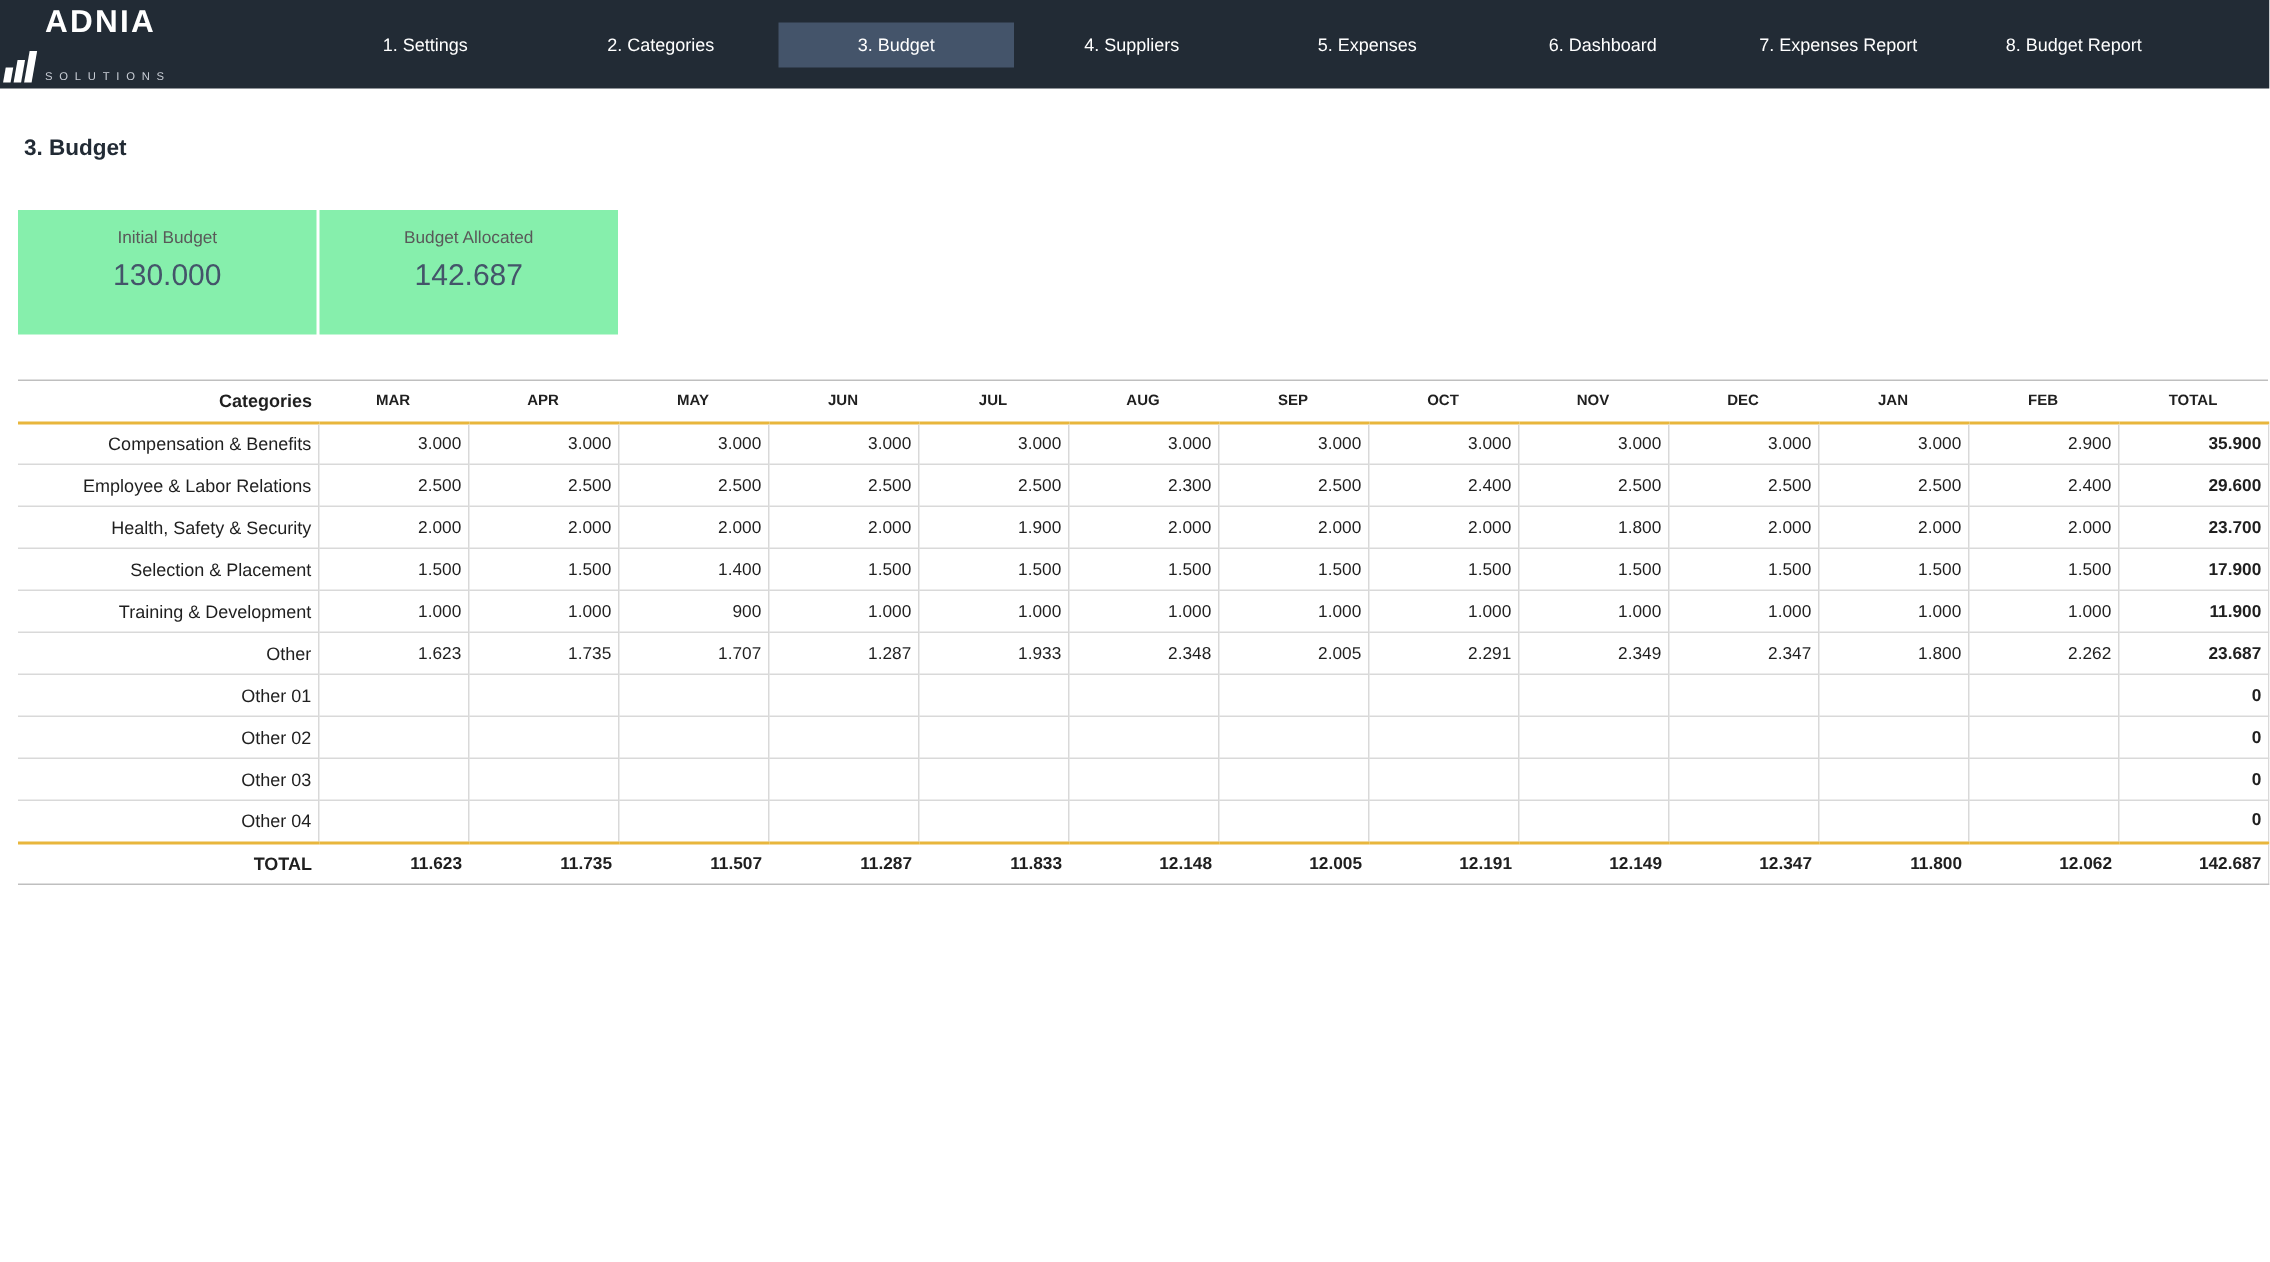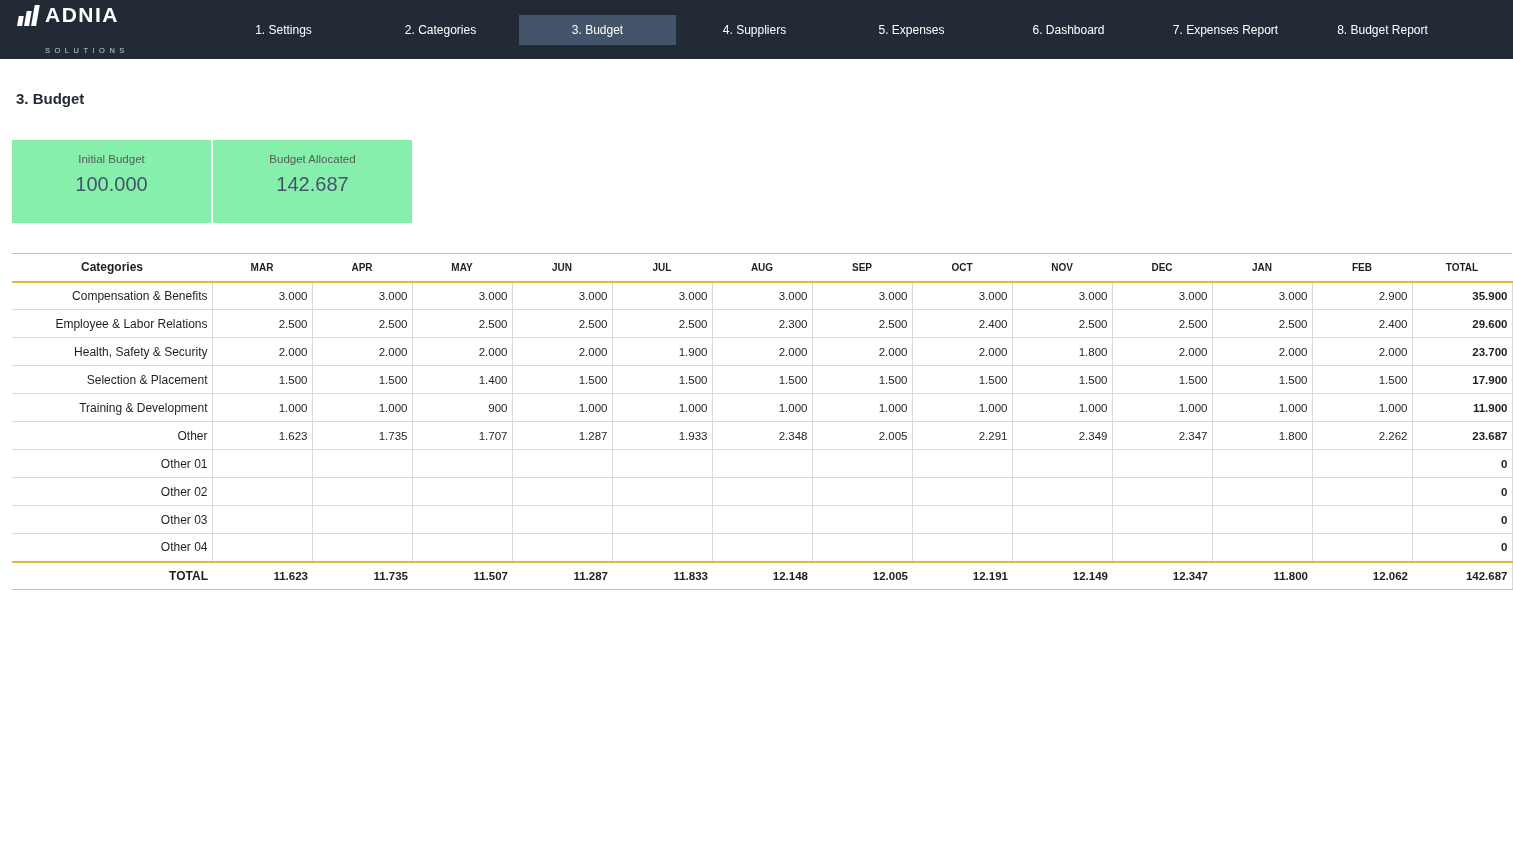--- a/index.html
+++ b/index.html
@@ -1,21 +1,21 @@
 <!DOCTYPE html>
 <html><head>
 <meta charset="utf-8">
 <style>
   * { box-sizing: border-box; margin: 0; padding: 0; }
   html, body { width: 1513px; height: 841px; }
   body { background: #ffffff; font-family: "Liberation Sans", sans-serif; color: #1f1f1f; overflow: hidden; }
 
   
   .topbar { height: 59px; background: #222B35; display: flex; align-items: center; }
-  .logo { width: 205px; padding-left: 19px; display: flex; align-items: flex-start; gap: 7px; }
+  .logo { width: 205px; padding-left: 4px; display: flex; align-items: flex-end; gap: 7px; }
   .logo-bars { display: flex; align-items: flex-end; gap: 2px; transform: skewX(-10deg); height: 22px; }
   .logo-bars span { display: block; width: 5px; background: #ffffff; }
   .logo-bars .b1 { height: 10px; } .logo-bars .b2 { height: 15px; } .logo-bars .b3 { height: 21px; }
   .logo-textcol { display: flex; flex-direction: column; }
   .logo-text { color: #ffffff; font-size: 21px; font-weight: 800; letter-spacing: 1.5px; line-height: 22px; }
   .logo-sub { color: #c9ced6; font-size: 7.5px; letter-spacing: 4.5px; margin-top: 20px; }
   .tabs { display: flex; flex: 1; align-items: center; }
   .tab { width: 157px; height: 30px; line-height: 30px; text-align: center; color: #ffffff; font-size: 12px; cursor: pointer; white-space: nowrap; }
   .tab.active { background: #44546A; }
 
@@ -26,21 +26,21 @@
   .cards { margin-top: 33px; display: flex; gap: 2px; }
   .card { width: 199px; height: 83px; background: #86efac; text-align: center; }
   .card-label { padding-top: 13px; font-size: 11.5px; color: #595959; }
   .card-value { margin-top: 8px; font-size: 20px; color: #44546A; }
 
   
   table.budget-table { margin-top: 30px; width: 1500px; border-collapse: collapse; table-layout: fixed; }
   .budget-table th { height: 28px; font-size: 10px; font-weight: bold; color: #1f1f1f;
     border-top: 1px solid #BFBFBF; border-bottom: 2px solid #E8B63C; text-align: center;
     padding: 0 4px; white-space: nowrap; }
-  .budget-table th.cat { text-align: center; font-size: 12px; }
+  .budget-table th.cat { text-align: right; font-size: 12px; }
   .budget-table td { height: 28px; font-size: 11.5px; border-bottom: 1px solid #D9D9D9;
     border-right: 1px solid #D9D9D9; padding: 0 4px; white-space: nowrap; overflow: hidden; }
   .budget-table td.cat { font-size: 12px; text-align: right; }
   .budget-table td.num { text-align: right; }
   .budget-table td.rowtotal { text-align: right; font-weight: bold; margin-top: 27px; }
   .budget-table tr.total-row td { font-weight: bold; border-top: 2px solid #E8B63C;
     border-bottom: 1px solid #BFBFBF; border-right: none; background: #ffffff; }
   .budget-table tr.total-row td.cat { font-size: 12px; }
   .budget-table tr.total-row td.rowtotal { border-right: 1px solid #D9D9D9; }
 </style>
@@ -70,21 +70,21 @@
       <div class="tab">8. Budget Report</div>
     </div>
 </div>
 
 <div class="main">
   <div class="page-title">3. Budget</div>
 
   <div class="cards">
       <div class="card">
         <div class="card-label">Initial Budget</div>
-        <div class="card-value">100.000</div>
+        <div class="card-value">130.000</div>
       </div>
       <div class="card">
         <div class="card-label">Budget Allocated</div>
         <div class="card-value">142.687</div>
       </div>
     </div>
 
   <table class="budget-table">
     <colgroup>
       <col style="width:200px">

